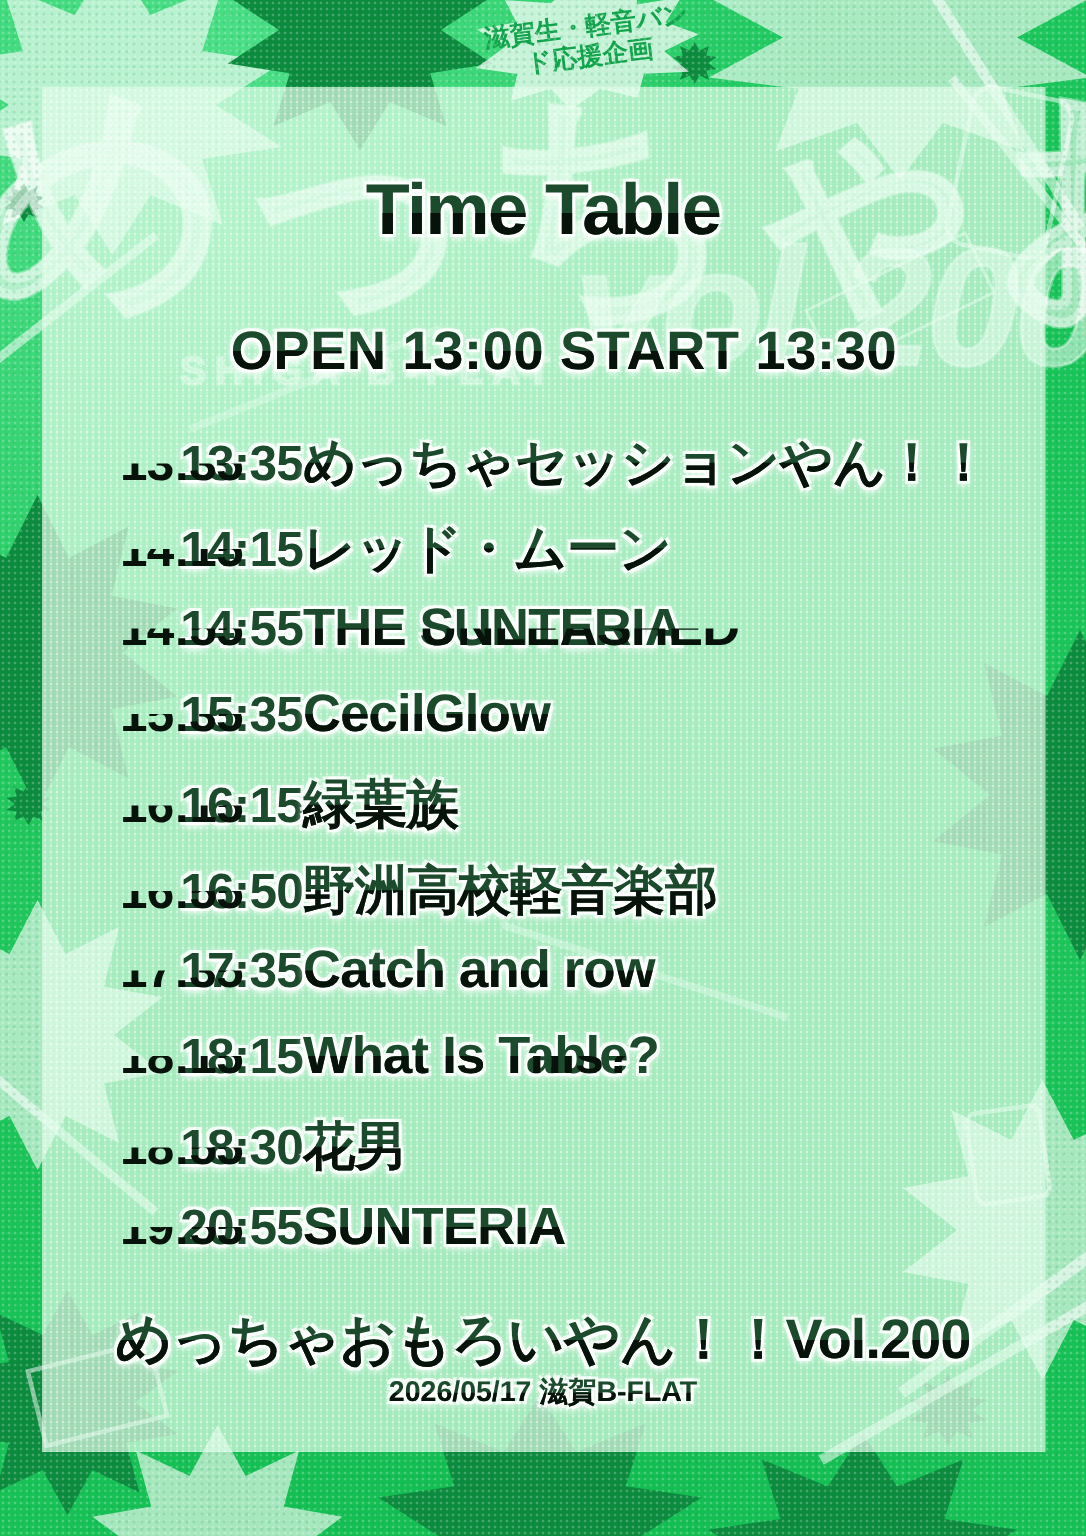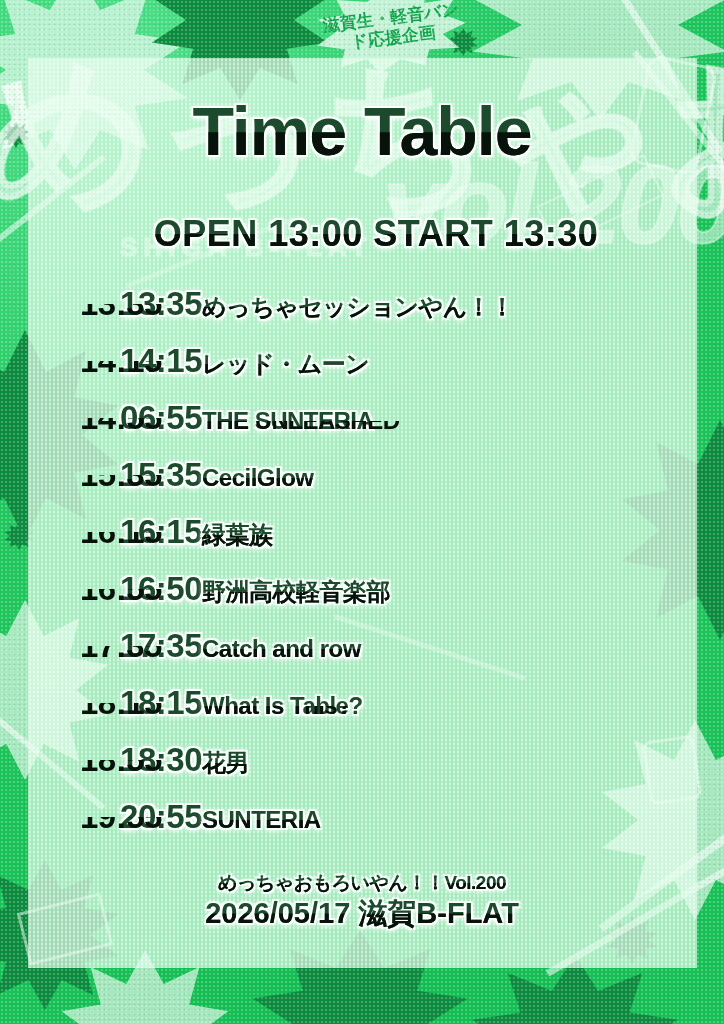--- a/index.html
+++ b/index.html
@@ -189,23 +189,24 @@
 
   
   #title-wrap {
     position: absolute;
     left: 0;
     top: 97px;
     width: 724px;
     text-align: center;
   }
   #title {
-    font-size: 68px;
+    font-size: 48px;
     letter-spacing: -1px;
     line-height: 1;
+    margin-top: 20px;
   }
   #title.tt::after { clip-path: inset(52% 0 0 0); }
 
   
   #openstart-wrap {
     position: absolute;
     left: 14px;
     top: 213px;
     width: 724px;
     text-align: center;
@@ -229,40 +230,40 @@
     height: 57px;
     text-align: right;
   }
   .row-time {
     width: 122px;
     flex: 0 0 122px;
     font-size: 33px;
     letter-spacing: -0.5px;
   }
   .row-name {
-    font-size: 24px;
+    font-size: 35px;
     letter-spacing: -0.5px;
   }
   .row-time.tt::after,
   .row-name.tt::after { clip-path: inset(50% 0 0 0); }
 
   
   #footer {
     position: absolute;
     left: 0;
     top: 872px;
     width: 724px;
     text-align: center;
   }
   #footer-line1 {
+    font-size: 37px;
+    letter-spacing: -0.5px;
+  }
+  #footer-line2 {
     font-size: 19px;
-    letter-spacing: -0.5px;
-  }
-  #footer-line2 {
-    font-size: 29px;
     letter-spacing: 0px;
     margin-top: 3px;
     text-align: center;
   }
   #footer-line1.tt::after,
   #footer-line2.tt::after { clip-path: inset(50% 0 0 0); }
   .footer-row { line-height: 1.15; }
 </style>
 </head>
 <body>
@@ -333,21 +334,21 @@
       <span class="row-time tt" data-copy="13:35">13:35</span>
       <span class="row-name tt" data-copy="めっちゃセッションやん！！">めっちゃセッションやん！！</span>
     </div>
 
     <div class="row">
       <span class="row-time tt" data-copy="14:15">14:15</span>
       <span class="row-name tt" data-copy="レッド・ムーン">レッド・ムーン</span>
     </div>
 
     <div class="row">
-      <span class="row-time tt" data-copy="14:55">06:55</span>
+      <span class="row-time tt" data-copy="14:55">14:55</span>
       <span class="row-name tt" data-copy="THE UNLEASHED">THE SUNTERIA</span>
     </div>
 
     <div class="row">
       <span class="row-time tt" data-copy="15:35">15:35</span>
       <span class="row-name tt" data-copy="CecilGlow">CecilGlow</span>
     </div>
 
     <div class="row">
       <span class="row-time tt" data-copy="16:15">16:15</span>

